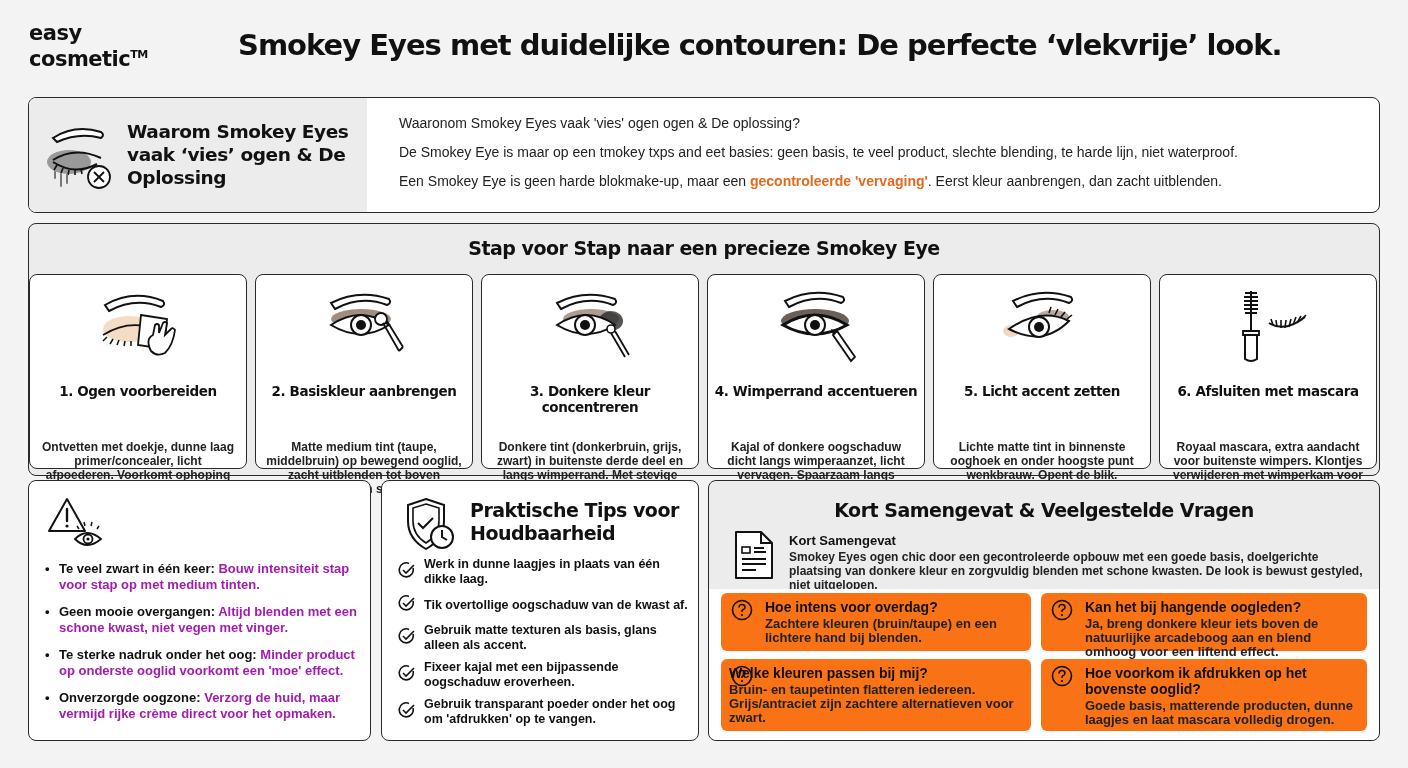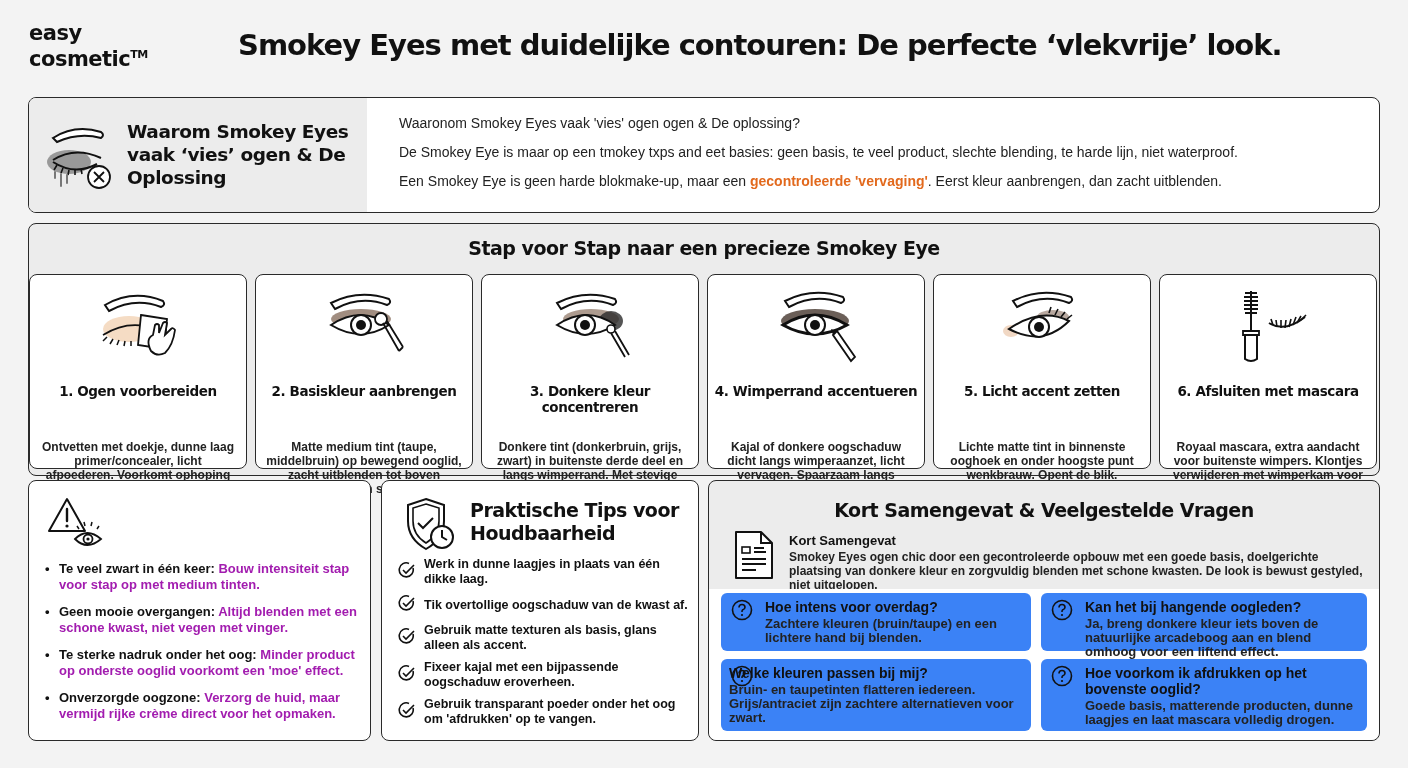--- a/index.html
+++ b/index.html
@@ -105,21 +105,21 @@
     font-family: "DejaVu Sans", sans-serif; font-weight: bold; font-size: 19px; letter-spacing: -0.5px;
   }
   .sum-icon { position: absolute; left: 24px; top: 48px; }
   .sum-head { position: absolute; left: 80px; top: 52px; font-size: 13px; font-weight: bold; }
   .sum-text { position: absolute; left: 80px; top: 69px; right: 16px; font-size: 12px; line-height: 14px; font-weight: bold; color: #222; }
   .faq-grid {
     position: absolute; left: 0; top: 108px; right: 0; bottom: 0;
     background: #fff; border-radius: 0 0 8px 8px;
   }
   .faq-item {
-    position: absolute; background: #3b82f6; border-radius: 6px;
+    position: absolute; background: #f97316; border-radius: 6px;
     padding: 6px 8px 6px 44px;
   }
   .faq-item .q-icon { position: absolute; left: 10px; top: 6px; }
   .faq-q { font-size: 14px; font-weight: bold; line-height: 16px; }
   .faq-a { font-size: 13px; font-weight: bold; line-height: 14px; color: #222; margin-top: 2px; }
 </style>
 </head>
 <body>
 
 <div class="abs logo">

